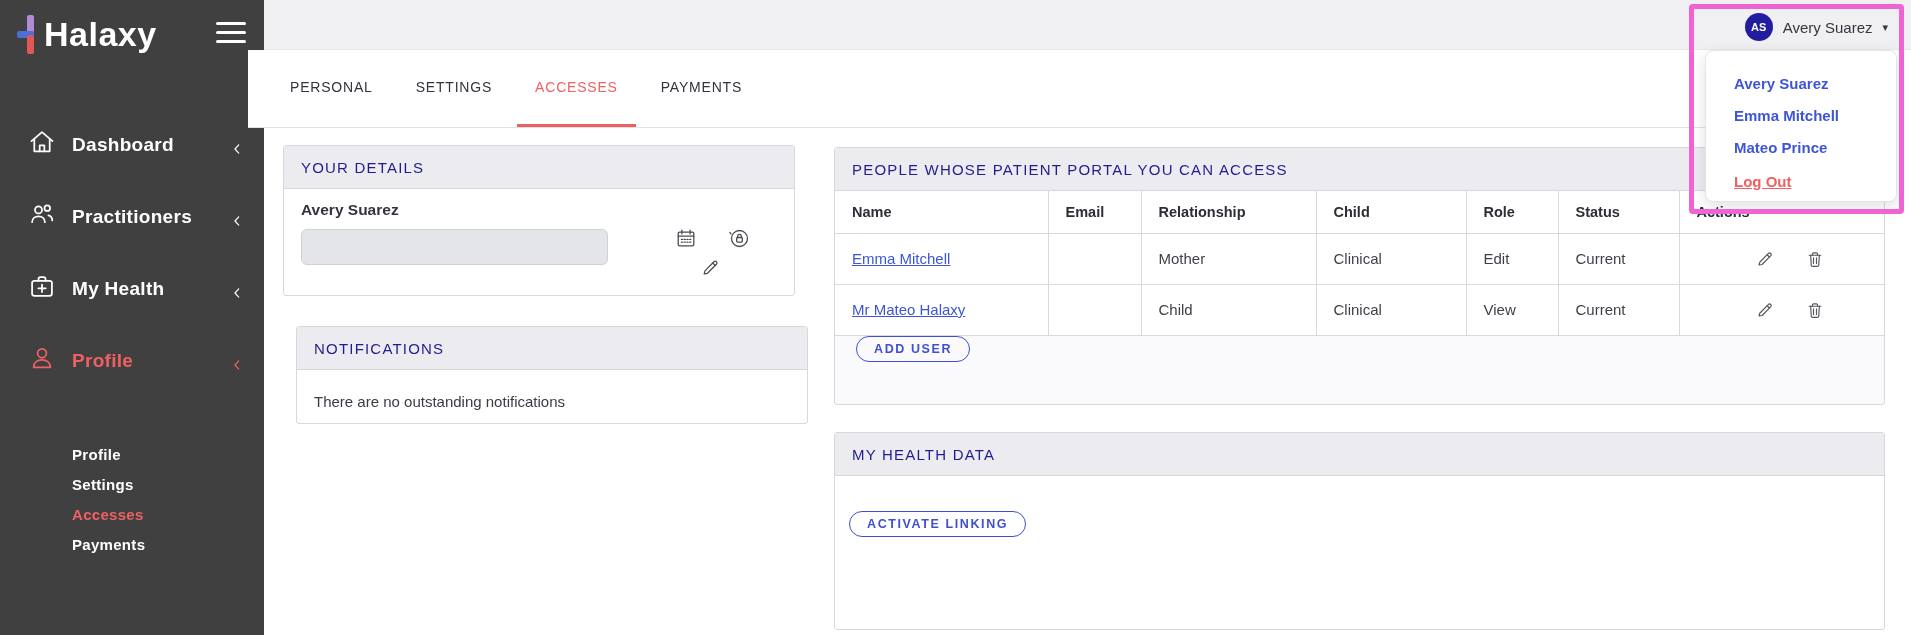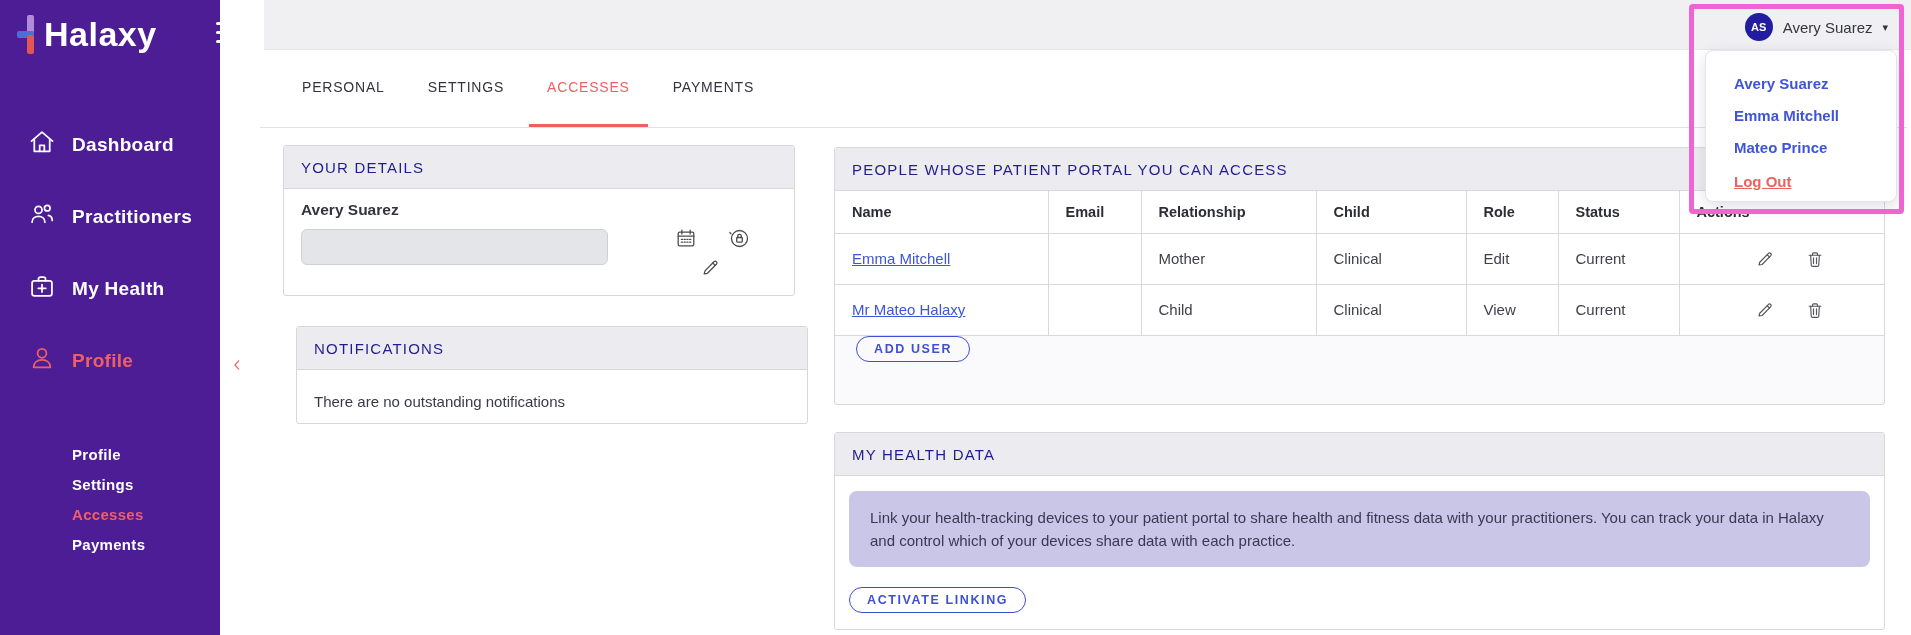--- a/index.html
+++ b/index.html
@@ -1,20 +1,20 @@
 <!DOCTYPE html>
 <html><head>
 <meta charset="utf-8">
 <style>
   * { box-sizing: border-box; margin: 0; padding: 0; }
   html,body { width:1911px; height:635px; overflow:hidden; font-family:"Liberation Sans", sans-serif; background:#fff; }
   .app { position:relative; width:1911px; height:635px; }
 
   
-  .sidebar { position:absolute; left:0; top:0; width:220px; height:635px; background:#4c1d95; color:#fff; }
+  .sidebar { position:absolute; left:0; top:0; width:264px; height:635px; background:#404040; color:#fff; }
   .logo { position:absolute; left:16px; top:10px; display:flex; align-items:center; }
   .logo-plus { position:relative; width:26px; height:48px; }
   .logo-plus .bar-v-top { position:absolute; left:11px; top:5px; width:7px; height:19px; background:#b18bd8; border-radius:2px; }
   .logo-plus .bar-h { position:absolute; left:1px; top:21px; width:17px; height:7px; background:#4b6ed7; border-radius:2px; }
   .logo-plus .bar-v-bot { position:absolute; left:11px; top:25px; width:7px; height:19px; background:#e25756; border-radius:2px; }
   .logo-text { font-size:34px; font-weight:700; letter-spacing:0.5px; margin-left:2px; }
   .hamburger { position:absolute; left:216px; top:22px; width:30px; height:23px; cursor:pointer; }
   .hamburger span { display:block; height:3px; background:#fff; border-radius:2px; margin-bottom:6px; }
   .nav { position:absolute; left:0; top:84px; width:264px; }
   .nav-item { display:flex; align-items:flex-end; height:72px; padding:0 20px 0 28px; cursor:pointer; }
@@ -27,21 +27,21 @@
   .subnav-item.active { color:#ef6064; }
 
   
   .topbar { position:absolute; left:264px; top:0; width:1647px; height:50px; background:#f0f0f3; border-bottom:1px solid #e8e8ec; }
   .user-trigger { position:absolute; top:13px; right:23px; display:flex; align-items:center; gap:10px; cursor:pointer; z-index:40; }
   .avatar { width:28px; height:28px; border-radius:50%; background:#221da0; color:#fff; font-size:11px; font-weight:700; display:flex; align-items:center; justify-content:center; }
   .user-name { font-size:15px; color:#35353f; }
   .caret { font-size:11px; color:#35353f; }
 
   
-  .tabbar { position:absolute; left:260px; top:50px; width:1647px; height:78px; background:#fff; border-bottom:1px solid #e1e1e6; display:flex; align-items:stretch; padding-left:24px; gap:7px; }
+  .tabbar { position:absolute; left:248px; top:50px; width:1647px; height:78px; background:#fff; border-bottom:1px solid #e1e1e6; display:flex; align-items:stretch; padding-left:24px; gap:7px; }
   .tab { display:flex; align-items:center; padding:0 18px; font-size:14px; letter-spacing:0.8px; color:#33333d; cursor:pointer; border-bottom:3px solid transparent; }
   .tab.active { color:#ef6161; border-bottom-color:#ee5f5f; }
 
   
   .card { position:absolute; background:#fff; border:1px solid #d7d8dc; border-radius:3px; }
   .card-header { background:#ececf0; border-bottom:1px solid #d7d8dc; height:43px; display:flex; align-items:center; padding-left:17px; }
   .card-title { font-size:15px; font-weight:400; letter-spacing:1.2px; color:#211d8e; }
 
   
   .card-details { left:283px; top:145px; width:512px; height:151px; }
@@ -315,21 +315,20 @@
     <div class="table-footer">
       <button class="outline-btn">ADD USER</button>
     </div>
   </div>
 
   <div class="card card-health">
     <div class="card-header">
       <span class="card-title">MY HEALTH DATA</span>
     </div>
     <div class="health-body">
-      <div class="health-info">Link your health-tracking devices to your patient portal to share health and fitness data with your practitioners. You can track your data in Halaxy and control which of your devices share data with each practice.</div>
       <div class="health-btn-row">
         <button class="outline-btn">ACTIVATE LINKING</button>
       </div>
     </div>
   </div>
 
   <div class="dropdown-panel">
     <a class="dropdown-item">Avery Suarez</a>
     <a class="dropdown-item">Emma Mitchell</a>
     <a class="dropdown-item">Mateo Prince</a>

